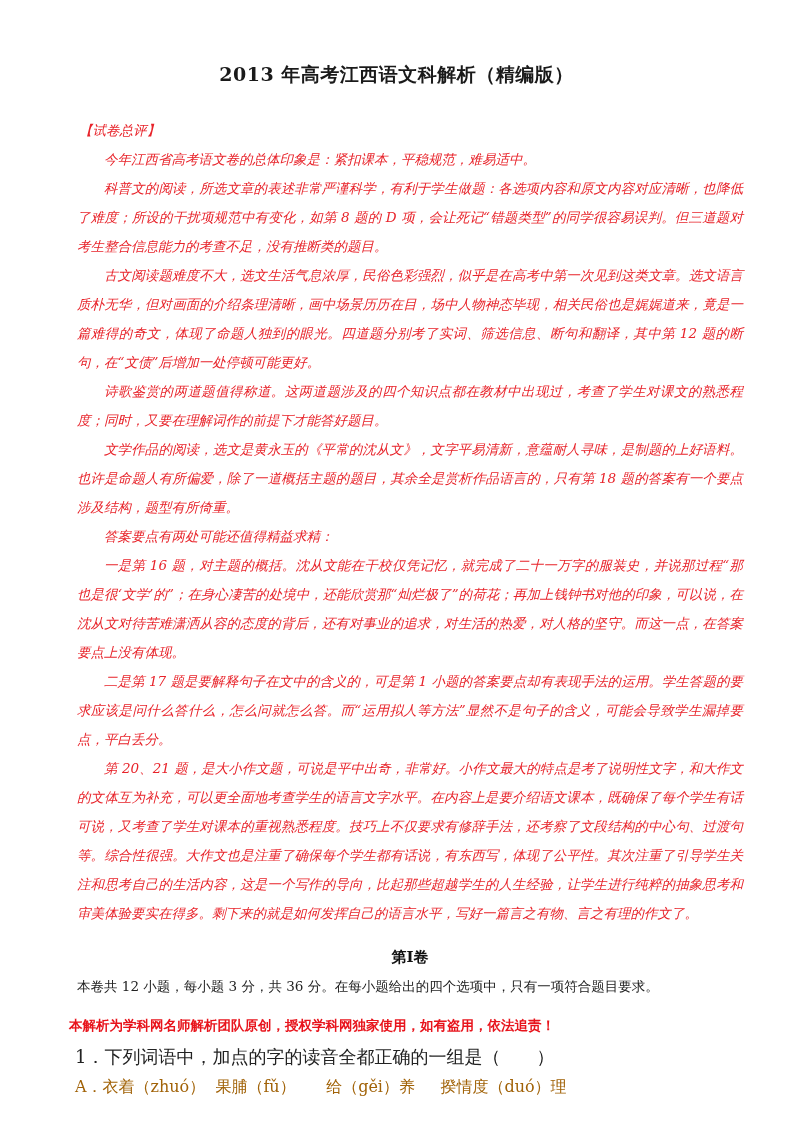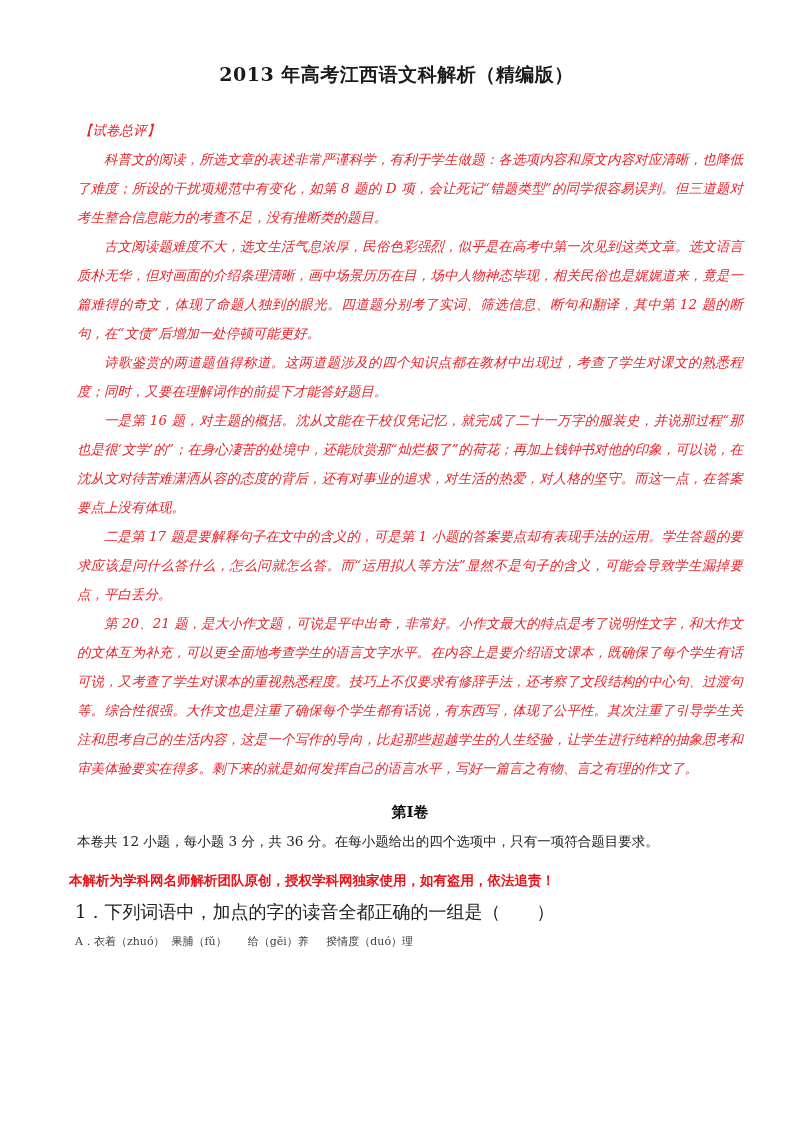--- a/index.html
+++ b/index.html
@@ -23,39 +23,42 @@
       text-align: justify; text-justify: inter-ideograph;
     }
     .vol-title {
       text-align: center; font-weight: bold; font-size: 15px; line-height: 30px;
       color: #111; margin-top: 14px;
     }
     .plain { color: #222; font-size: 13.5px; line-height: 29px; margin: 0; }
     .part-title { font-weight: bold; font-size: 16px; line-height: 32px; color: #111; margin-left: -8px; }
     .warning { font-weight: bold; color: #e8141c; font-size: 13.5px; line-height: 32px; margin-left: -8px; margin-top: 8px; }
     .question { font-size: 18px; line-height: 31px; color: #222; margin-left: -2px; }
-    .options { font-size: 11px; line-height: 29px; color: #404040; margin-left: -2px; white-space: pre; }
+    .options { font-size: 16px; line-height: 29px; color: #a16207; margin-left: -2px; white-space: pre; }
     .opt { display: inline-block; }
     .footer {
       position: absolute; top: 1039px; left: 0; width: 793px; text-align: center;
       font-size: 13px; color: #222;
     }
   </style>
 </head>
 <body>
 
 <div class="page">
   <div class="title">2013 年高考江西语文科解析（精编版）</div>
 
   <div class="content">
     <div class="section-tag red">【试卷总评】</div>
 
+    <p class="para red">今年江西省高考语文卷的总体印象是：紧扣课本，平稳规范，难易适中。</p>
     <p class="para red">科普文的阅读，所选文章的表述非常严谨科学，有利于学生做题：各选项内容和原文内容对应清晰，也降低了难度；所设的干扰项规范中有变化，如第 8 题的 D 项，会让死记“错题类型”的同学很容易误判。但三道题对考生整合信息能力的考查不足，没有推断类的题目。</p>
     <p class="para red">古文阅读题难度不大，选文生活气息浓厚，民俗色彩强烈，似乎是在高考中第一次见到这类文章。选文语言质朴无华，但对画面的介绍条理清晰，画中场景历历在目，场中人物神态毕现，相关民俗也是娓娓道来，竟是一篇难得的奇文，体现了命题人独到的眼光。四道题分别考了实词、筛选信息、断句和翻译，其中第 12 题的断句，在“文债”后增加一处停顿可能更好。</p>
     <p class="para red">诗歌鉴赏的两道题值得称道。这两道题涉及的四个知识点都在教材中出现过，考查了学生对课文的熟悉程度；同时，又要在理解词作的前提下才能答好题目。</p>
+    <p class="para red">文学作品的阅读，选文是黄永玉的《平常的沈从文》，文字平易清新，意蕴耐人寻味，是制题的上好语料。也许是命题人有所偏爱，除了一道概括主题的题目，其余全是赏析作品语言的，只有第 18 题的答案有一个要点涉及结构，题型有所倚重。</p>
+    <p class="para red">答案要点有两处可能还值得精益求精：</p>
     <p class="para red">一是第 16 题，对主题的概括。沈从文能在干校仅凭记忆，就完成了二十一万字的服装史，并说那过程“那也是很‘文学’的”；在身心凄苦的处境中，还能欣赏那“灿烂极了”的荷花；再加上钱钟书对他的印象，可以说，在沈从文对待苦难潇洒从容的态度的背后，还有对事业的追求，对生活的热爱，对人格的坚守。而这一点，在答案要点上没有体现。</p>
     <p class="para red">二是第 17 题是要解释句子在文中的含义的，可是第 1 小题的答案要点却有表现手法的运用。学生答题的要求应该是问什么答什么，怎么问就怎么答。而“运用拟人等方法”显然不是句子的含义，可能会导致学生漏掉要点，平白丢分。</p>
     <p class="para red">第 20、21 题，是大小作文题，可说是平中出奇，非常好。小作文最大的特点是考了说明性文字，和大作文的文体互为补充，可以更全面地考查学生的语言文字水平。在内容上是要介绍语文课本，既确保了每个学生有话可说，又考查了学生对课本的重视熟悉程度。技巧上不仅要求有修辞手法，还考察了文段结构的中心句、过渡句等。综合性很强。大作文也是注重了确保每个学生都有话说，有东西写，体现了公平性。其次注重了引导学生关注和思考自己的生活内容，这是一个写作的导向，比起那些超越学生的人生经验，让学生进行纯粹的抽象思考和审美体验要实在得多。剩下来的就是如何发挥自己的语言水平，写好一篇言之有物、言之有理的作文了。</p>
 
     <div class="vol-title">第Ⅰ卷</div>
     <p class="plain">本卷共 12 小题，每小题 3 分，共 36 分。在每小题给出的四个选项中，只有一项符合题目要求。</p>
     <div class="warning">本解析为学科网名师解析团队原创，授权学科网独家使用，如有盗用，依法追责！</div>
     <div class="question">1．下列词语中，加点的字的读音全都正确的一组是（　　）</div>
     <div class="options"><span class="opt">A．</span><span class="opt">衣着（zhuó）</span>  <span class="opt">果脯（fǔ）</span>      <span class="opt">给（gěi）养</span>     <span class="opt">揆情度（duó）理</span></div>
   </div>

